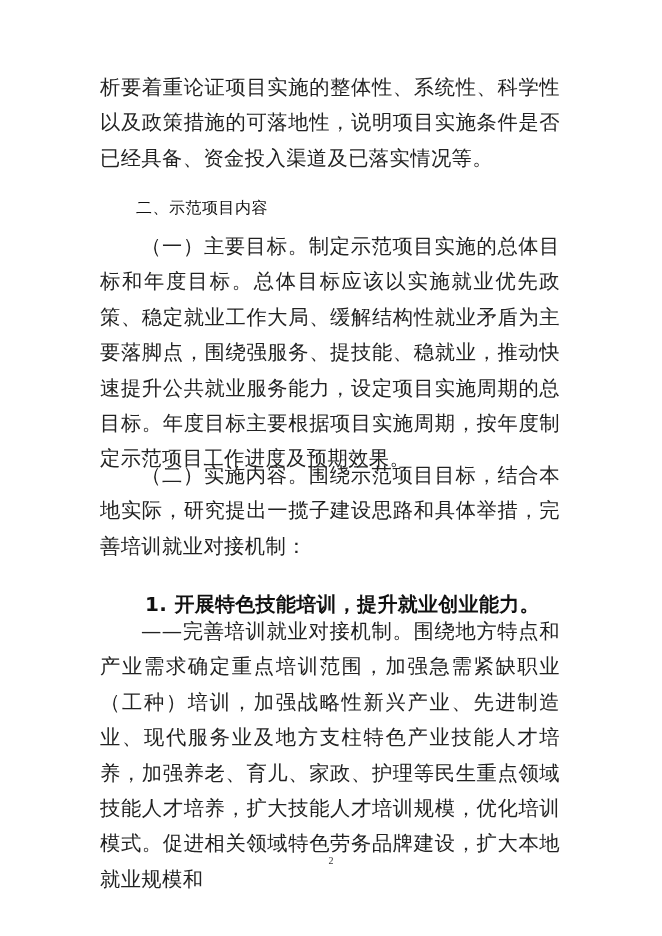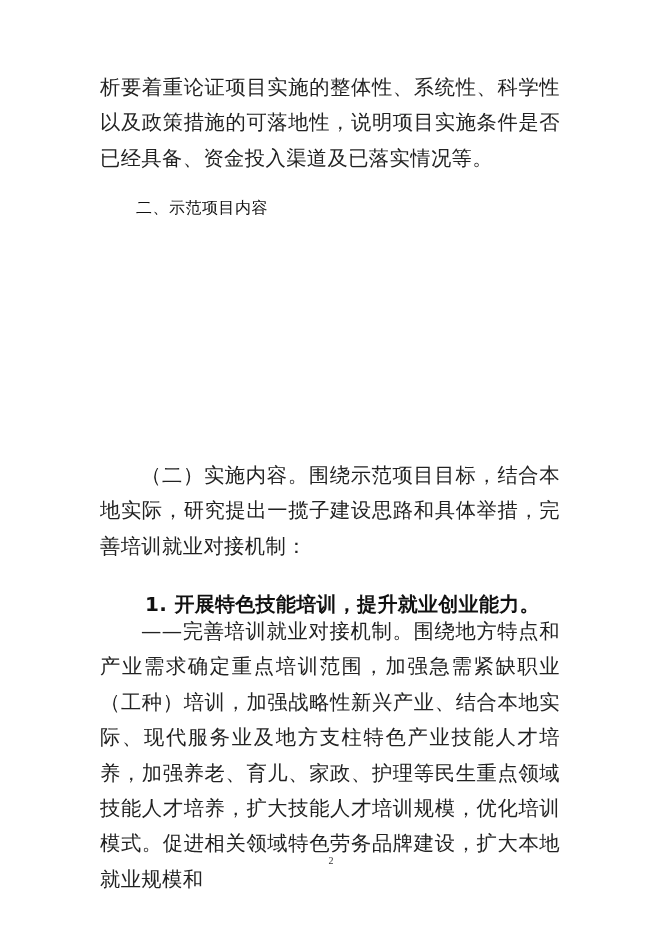--- a/index.html
+++ b/index.html
@@ -71,22 +71,23 @@
   </style>
 </head>
 <body>
 
 <div class="page">
 
   <p class="body-text" style="top:70px;">析要着重论证项目实施的整体性、系统性、科学性以及政策措施的可落地性，说明项目实施条件是否已经具备、资金投入渠道及已落实情况等。</p>
 
   <h2 class="heading-plain" style="top:190px;">二、示范项目内容</h2>
 
+  <p class="body-text indent" style="top:229px;">（一）主要目标。制定示范项目实施的总体目标和年度目标。总体目标应该以实施就业优先政策、稳定就业工作大局、缓解结构性就业矛盾为主要落脚点，围绕强服务、提技能、稳就业，推动快速提升公共就业服务能力，设定项目实施周期的总目标。年度目标主要根据项目实施周期，按年度制定示范项目工作进度及预期效果。</p>
 
   <p class="body-text indent" style="top:458px;">（二）实施内容。围绕示范项目目标，结合本地实际，研究提出一揽子建设思路和具体举措，完善培训就业对接机制：</p>
 
   <h3 class="heading-bold" style="top:578px;">1. 开展特色技能培训，提升就业创业能力。</h3>
 
-  <p class="body-text indent" style="top:614px;">——完善培训就业对接机制。围绕地方特点和产业需求确定重点培训范围，加强急需紧缺职业（工种）培训，加强战略性新兴产业、结合本地实际、现代服务业及地方支柱特色产业技能人才培养，加强养老、育儿、家政、护理等民生重点领域技能人才培养，扩大技能人才培训规模，优化培训模式。促进相关领域特色劳务品牌建设，扩大本地就业规模和</p>
+  <p class="body-text indent" style="top:614px;">——完善培训就业对接机制。围绕地方特点和产业需求确定重点培训范围，加强急需紧缺职业（工种）培训，加强战略性新兴产业、先进制造业、现代服务业及地方支柱特色产业技能人才培养，加强养老、育儿、家政、护理等民生重点领域技能人才培养，扩大技能人才培训规模，优化培训模式。促进相关领域特色劳务品牌建设，扩大本地就业规模和</p>
 
   <div class="page-number">2</div>
 
 </div>
 
 </body></html>

